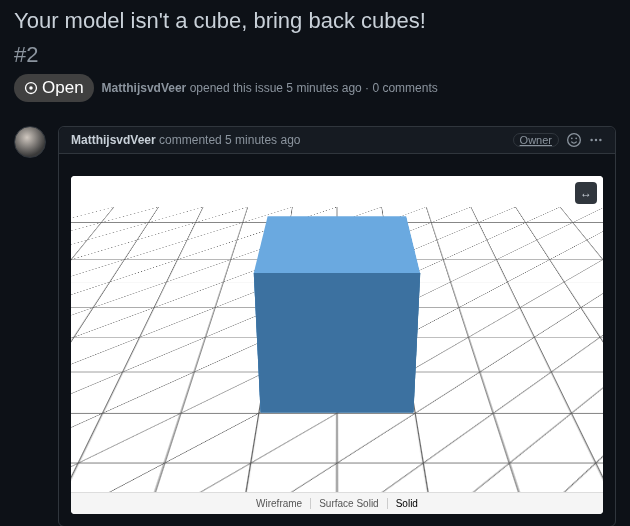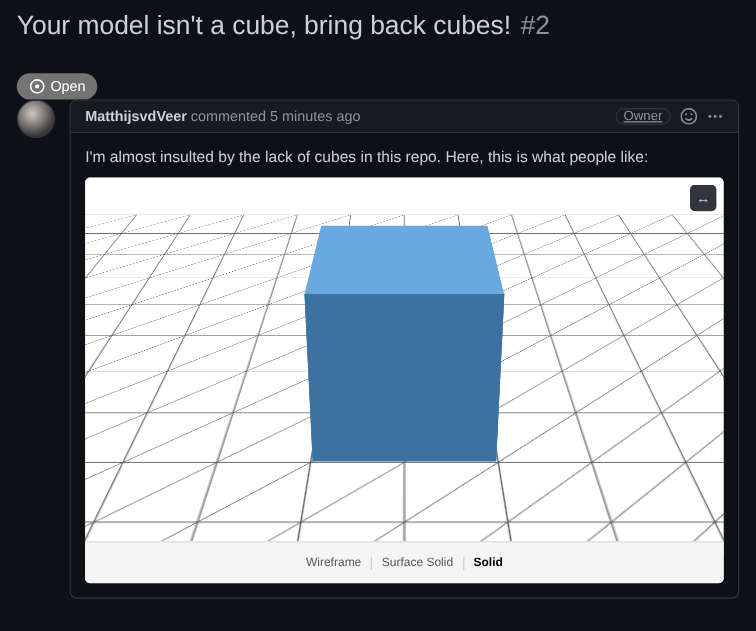--- a/index.html
+++ b/index.html
@@ -5,48 +5,47 @@
     * { box-sizing: border-box; margin: 0; padding: 0; }
     body {
       background: #0d1117;
       font-family: -apple-system, BlinkMacSystemFont, "Segoe UI", Helvetica, Arial, sans-serif;
       color: #c9d1d9;
       width: 630px;
       height: 526px;
       overflow: hidden;
     }
     .container { padding: 8px 14px; }
-    .title-row { display: flex; align-items: baseline; gap: 8px; margin-bottom: 6px; }
+    .title-row { display: flex; align-items: baseline; gap: 8px; margin-bottom: 6px; flex-direction: column; }
     .title {
       font-size: 22px;
       font-weight: 400;
       color: #c9d1d9;
     }
     .issue-num {
       font-size: 22px;
       font-weight: 300;
       color: #8b949e;
     }
     .meta-row { display: flex; align-items: center; gap: 8px; font-size: 12px; color: #8b949e; }
     .status-badge {
       display: inline-flex;
       align-items: center;
       gap: 4px;
-      background: #737373;
+      background: #404040;
       color: #fff;
       padding: 4px 10px;
       border-radius: 20px;
-      font-size: 12px;
+      font-size: 17px;
       font-weight: 500;
-      margin-top: 21px;
     }
     .status-badge svg { fill: #fff; }
     .author-link { color: #8b949e; font-weight: 600; }
 
-    .comment-wrap { display: flex; gap: 12px; }
+    .comment-wrap { display: flex; gap: 12px; margin-top: 24px; }
     .avatar {
       width: 32px; height: 32px;
       border-radius: 50%;
       background: radial-gradient(circle at 40% 35%, #d0c8c0 0%, #3a3a3a 70%);
       flex-shrink: 0;
       border: 1px solid #30363d;
     }
     .comment-box {
       flex: 1;
       border: 1px solid #30363d;
@@ -95,32 +94,32 @@
       align-items: center;
       justify-content: center;
       color: #c9d1d9;
       font-size: 12px;
       z-index: 5;
       cursor: pointer;
     }
     .viewer-toolbar {
       position: absolute;
       bottom: 0; left: 0; right: 0;
-      height: 35px;
+      height: 22px;
       background: #f5f5f5;
       border-top: 1px solid #ddd;
       display: flex;
       justify-content: center;
       align-items: center;
       font-size: 10px;
       color: #555;
     }
     .vt-item { padding: 0 8px; border-right: 1px solid #ccc; cursor:pointer;}
     .vt-item:last-child { border-right: none; }
-    .vt-active { font-weight: 700; color: #000; }
+    .vt-active { font-weight: 400; color: #000; }
     .scene {
       position: absolute;
       inset: 0 0 22px 0;
       overflow: hidden;
       background: #fff;
       perspective: 760px;
       perspective-origin: 50% 30%;
     }
     .floor {
       position: absolute;
@@ -160,20 +159,26 @@
     <span class="title">Your model isn't a cube, bring back cubes!</span>
     <span class="issue-num">#2</span>
   </div>
   <div class="meta-row">
     <span class="status-badge">
       <svg width="14" height="14" viewBox="0 0 16 16">
           <path d="M8 1a7 7 0 100 14A7 7 0 008 1zm0 1.5a5.5 5.5 0 110 11 5.5 5.5 0 010-11z"></path>
           <circle cx="8" cy="8" r="2"></circle>
         </svg>
       <span>Open</span>
+    </span>
+    <span>
+      <a class="author-link">MatthijsvdVeer</a>
+      <span>opened this issue 5 minutes ago</span>
+      ·
+      <span>0 comments</span>
     </span>
   </div>
 
   <div class="comment-wrap">
     <div class="avatar"></div>
     <div class="comment-box">
       <div class="comment-header">
         <span>
           <a class="commenter">MatthijsvdVeer</a>
           <span>commented</span>
@@ -189,21 +194,20 @@
           <span class="hdr-icon">
             <svg width="14" height="14" viewBox="0 0 16 16" fill="currentColor">
                 <circle cx="3" cy="8" r="1.4"></circle>
                 <circle cx="8" cy="8" r="1.4"></circle>
                 <circle cx="13" cy="8" r="1.4"></circle>
               </svg>
           </span>
         </div>
       </div>
       <div class="comment-body">
-        <div>I'm almost insulted by the lack of cubes in this repo. Here, this is what people like:</div>
         <div class="image-frame">
           <div class="expand-btn">↔</div>
           <div class="scene">
             <div class="floor">
               <svg viewBox="0 0 1000 1000" preserveAspectRatio="none">
                 <g stroke="#555" stroke-width="1" fill="none" id="gridlines">
                     <line x1="0" y1="0" x2="1000" y2="0"></line>
                     <line x1="0" y1="0" x2="0" y2="1000"></line>
                     <line x1="0" y1="71.42857142857143" x2="1000" y2="71.42857142857143"></line>
                     <line x1="71.42857142857143" y1="0" x2="71.42857142857143" y2="1000"></line>

